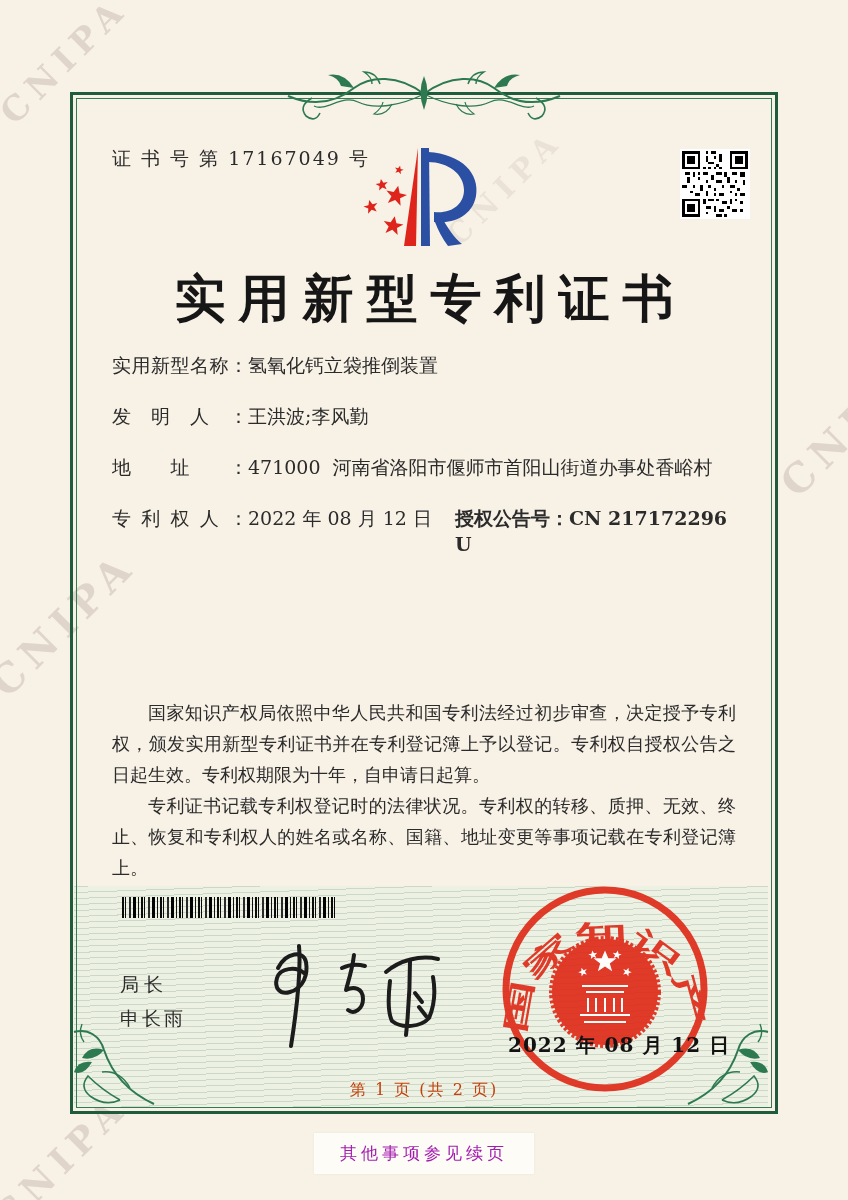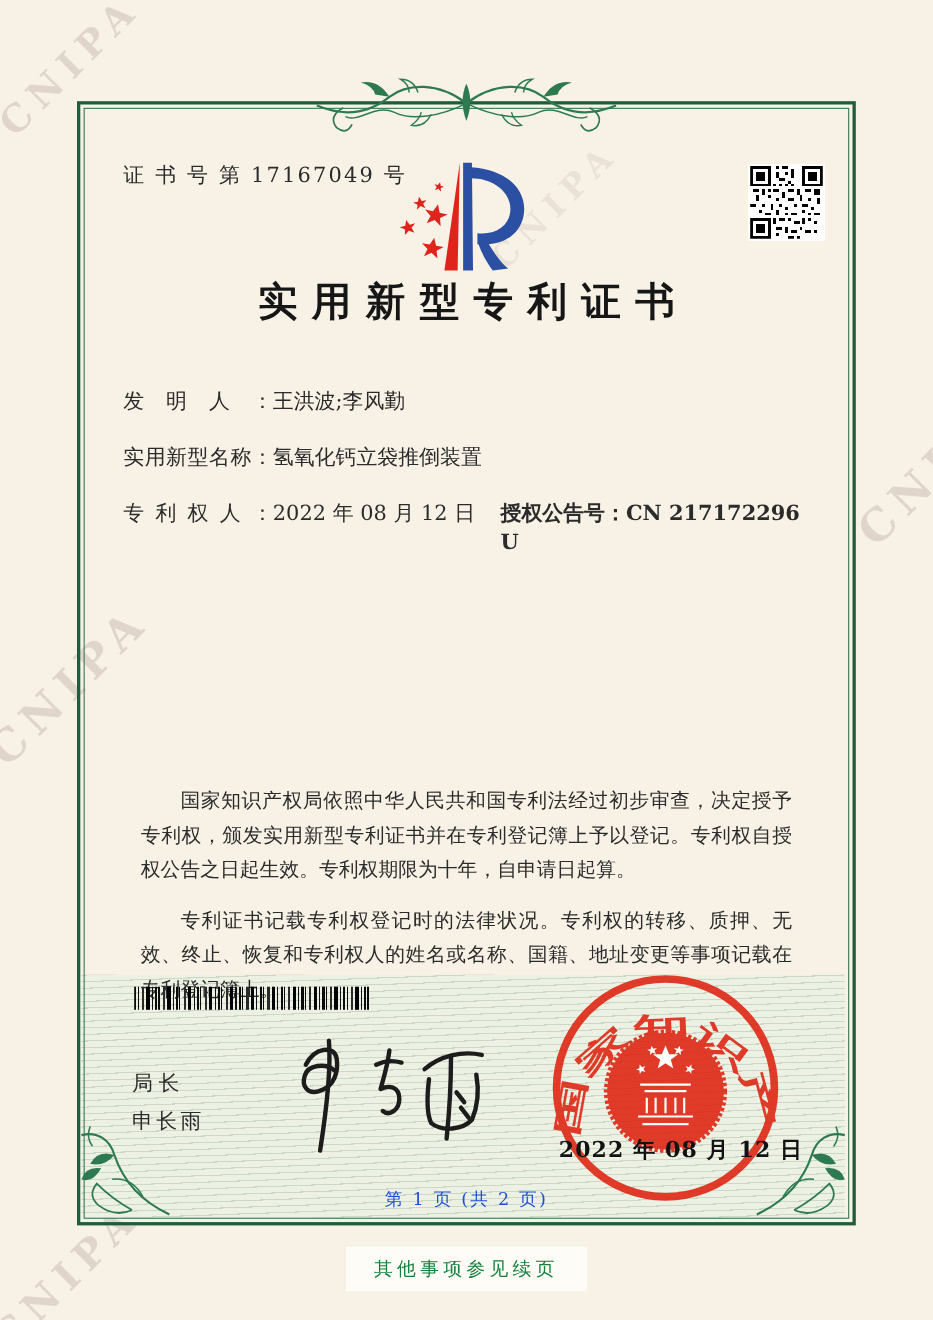--- a/index.html
+++ b/index.html
@@ -26,35 +26,35 @@
     background-image:repeating-linear-gradient(178deg,
       rgba(148,176,150,.38) 0 1px, rgba(0,0,0,0) 1px 6px);
   }
   .ornament{position:absolute;z-index:3;}
   
   .cert-no{position:absolute;left:112px;top:146px;font-size:19px;
     letter-spacing:2px;z-index:4;}
   .logo{position:absolute;left:358px;top:144px;z-index:4;}
   .qr{position:absolute;left:680px;top:149px;width:66px;height:66px;z-index:4;
     background:#fff;padding:2px;}
-  .title{position:absolute;left:0;top:250px;width:848px;text-align:center;
-    font-size:36px;font-weight:bold;letter-spacing:13px;text-indent:13px;
+  .title{position:absolute;left:0;top:265px;width:848px;text-align:center;
+    font-size:51px;font-weight:bold;letter-spacing:13px;text-indent:13px;
     color:#161616;z-index:4;}
   
   .fields{position:absolute;left:112px;top:352px;width:624px;z-index:4;
     font-size:19px;}
   .frow{line-height:26px;margin-bottom:25px;position:relative;}
   .flabel{display:inline-block;width:136px;text-align:justify;
     text-align-last:justify;vertical-align:top;}
   .fval{white-space:pre-wrap;}
   .grant2{position:absolute;left:343px;top:0;font-weight:bold;}
   
   .paras{position:absolute;left:112px;top:697px;width:624px;z-index:4;
     font-size:18px;line-height:31px;text-align:justify;}
-  .paras p{margin:16px;text-indent:2em;}
+  .paras p{margin:0;text-indent:2em;}
   
   .barcode{position:absolute;left:122px;top:897px;width:214px;height:21px;z-index:4;
     background-image:repeating-linear-gradient(90deg,
       #0a0a0a 0 2px, rgba(0,0,0,0) 2px 3px,
       #0a0a0a 3px 4px, rgba(0,0,0,0) 4px 7px,
       #2a2a2a 7px 9px, rgba(0,0,0,0) 9px 11px,
       #000 11px 14px, rgba(0,0,0,0) 14px 16px,
       #111 16px 17px, rgba(0,0,0,0) 17px 19px);
   }
   
@@ -63,24 +63,24 @@
   .signer-name{position:absolute;left:120px;top:1006px;font-size:19px;
     letter-spacing:3px;z-index:4;}
   .handwriting{position:absolute;left:250px;top:938px;z-index:4;}
   
   .seal{position:absolute;left:498px;top:882px;z-index:4;}
   .seal-date{position:absolute;left:508px;top:1032px;width:200px;z-index:5;
     font-size:20px;font-weight:bold;color:#121212;text-align:center;
     letter-spacing:1px;white-space:pre;}
   
   .page-indicator{position:absolute;left:0;top:1080px;width:848px;z-index:4;
-    text-align:center;font-size:16px;letter-spacing:2px;color:#1d4ed8;}
+    text-align:center;font-size:16px;letter-spacing:2px;color:#c2410c;}
   .continuation{position:absolute;left:424px;top:1133px;transform:translateX(-50%);
     background:#fefcf6;padding:9px 26px;font-size:17px;letter-spacing:4px;
-    color:#15803d;z-index:4;box-shadow:0 0 2px rgba(0,0,0,.06);}
+    color:#a21caf;z-index:4;box-shadow:0 0 2px rgba(0,0,0,.06);}
 </style>
 </head>
 <body>
 
 <div class="wm" style="left:-18px;top:40px;font-size:34px;">CNIPA</div>
 <div class="wm" style="left:760px;top:400px;font-size:40px;">CNIPA</div>
 <div class="wm" style="left:-30px;top:600px;font-size:40px;">CNIPA</div>
 <div class="wm" style="left:-25px;top:1140px;font-size:36px;">CNIPA</div>
 <div class="wm" style="left:430px;top:170px;font-size:30px;color:rgba(210,198,186,.35);">CNIPA</div>
 
@@ -166,24 +166,27 @@
       <rect x="1" y="19" width="5" height="5" fill="#fff"></rect>
       <rect x="2" y="20" width="3" height="3"></rect>
     <path d="M9 0h1v1H9zM11 0h2v1h-2zM9 2h1v2H9zM12 2h1v1h-1zM14 1h1v3h-1zM10 4h2v1h-2zM13 5h1v1h-1zM8 6h1v1H8zM10 6h1v1h-1zM12 6h1v1h-1zM14 6h1v1h-1zM1 8h2v1H1zM4 8h1v2H4zM6 8h1v1H6zM8 8h2v1H8zM11 9h1v2h-1zM13 8h2v1h-2zM16 8h1v2h-1zM19 8h2v1h-2zM22 8h2v2h-2zM2 10h1v2H2zM6 10h1v1H6zM9 11h1v1H9zM13 11h2v1h-2zM17 10h1v2h-1zM20 11h1v1h-1zM23 11h1v2h-1zM0 13h2v1H0zM4 13h1v1H4zM7 13h1v2H7zM10 13h1v1h-1zM12 14h1v1h-1zM15 13h1v1h-1zM18 13h2v1h-2zM21 14h1v1h-1zM3 15h1v1H3zM5 16h2v1H5zM9 15h1v2H9zM12 16h1v1h-1zM14 16h2v1h-2zM18 15h1v1h-1zM20 16h1v1h-1zM22 16h2v1h-2zM8 18h1v2H8zM10 18h2v1h-2zM13 18h1v1h-1zM15 19h2v1h-2zM18 18h1v2h-1zM20 18h1v1h-1zM22 19h1v1h-1zM9 21h2v1H9zM12 21h1v2h-1zM14 22h2v1h-2zM17 21h1v1h-1zM19 22h2v1h-2zM22 22h1v1h-1zM9 23h1v1H9zM13 24h2v1h-2zM16 24h1v1h-1z"></path>
   </g>
 </svg>
 
 <div class="title">实用新型专利证书</div>
 
 <div class="fields">
   <div class="frow">
+    <span class="flabel">实用新型名称：</span><span class="fval">氢氧化钙立袋推倒装置</span>
+  </div>
+  <div class="frow">
     <span class="flabel">发明人：</span><span class="fval">王洪波;李风勤</span>
   </div>
   <div class="frow">
-    <span class="flabel">实用新型名称：</span><span class="fval">氢氧化钙立袋推倒装置</span>
+    <span class="flabel">地址：</span><span class="fval">471000  河南省洛阳市偃师市首阳山街道办事处香峪村</span>
   </div>
   <div class="frow">
     <span class="flabel">专利权人：</span><span class="fval">2022 年 08 月 12 日</span>
     <span class="grant2">
       <span>授权公告号：</span><span class="fval">CN 217172296 U</span>
     </span>
   </div>
 </div>
 
 <div class="paras">

